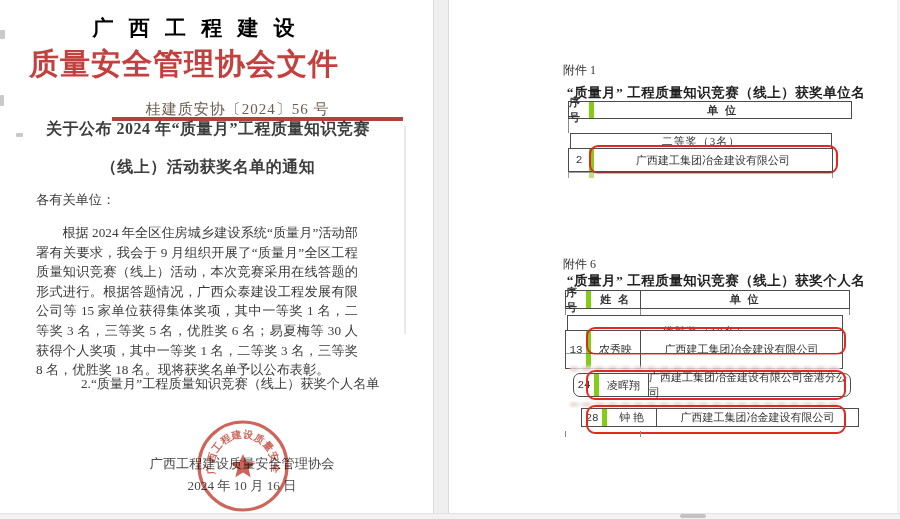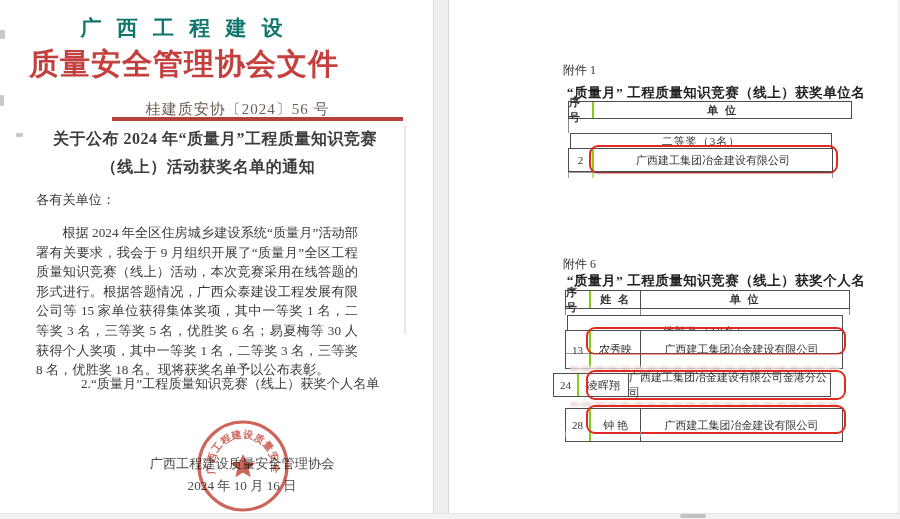--- a/index.html
+++ b/index.html
@@ -1,21 +1,21 @@
 <!DOCTYPE html>
 <html><head>
 <meta charset="utf-8">
 <style>
   html,body{margin:0;padding:0;background:#ffffff;}
   #screen{position:relative;width:900px;height:519px;background:#ffffff;overflow:hidden;
           font-family:"Liberation Serif","DejaVu Serif",serif;color:#3a3a3a;}
   .abs{position:absolute;}
   
   #page-left{left:0;top:0;width:433px;height:513px;background:#fff;}
-  .red-h1{color:#0f766e;font-weight:bold;font-size:21px;letter-spacing:5px;text-align:center;}
+  .red-h1{color:#000000;font-weight:bold;font-size:21px;letter-spacing:5px;text-align:center;padding-left:12px;}
   .red-h2{color:#c4403e;font-weight:bold;font-size:30px;letter-spacing:1px;text-align:center;}
   .docnum{font-size:15px;color:#6d5c50;text-align:center;letter-spacing:1px;}
   .red-rule{background:#b8403a;height:3.5px;}
   .doc-title{font-size:16px;font-weight:bold;color:#3d3d3d;text-align:center;letter-spacing:.5px;}
   .body-text{font-size:13.2px;line-height:19.6px;text-align:justify;text-indent:2em;color:#3b3b3b;margin-top:10px;}
   .plain{font-size:13.2px;color:#3b3b3b;}
   .page-edge{background:#e8e8e8;}
   .artifact{background:#c9c9c9;border-radius:1px;}
   #seal{mix-blend-mode:multiply;opacity:.78;}
   
@@ -26,21 +26,21 @@
   #drag-handle span{width:3.5px;height:3.5px;background:#7d7d7d;border-radius:1px;}
   #hscrollbar{left:0;top:513px;width:900px;height:6px;background:#f2f2f2;border-top:1px solid #e2e2e2;box-sizing:border-box;}
   #hscroll-thumb{left:680px;top:514px;width:26px;height:4px;background:#c2c2c2;border-radius:2px;}
   #right-edge{left:897px;top:0;width:3px;height:513px;background:#f3f3f3;}
   
   #page-right{left:449px;top:0;width:451px;height:513px;background:#fff;font-size:11px;color:#333;}
   .att-label{font-size:12px;color:#333;}
   .att-title{font-size:13.5px;font-weight:bold;text-align:center;color:#222;letter-spacing:.5px;}
   .tbl{border:1px solid #4c4c4c;box-sizing:border-box;display:flex;align-items:stretch;background:#fff;}
   .tbl .cell{display:flex;align-items:center;justify-content:center;box-sizing:border-box;}
-  .cell.c-seq{width:25px;border-right:2px solid #84cc16;}
+  .cell.c-seq{width:25px;border-right:5px solid #84cc16;font-family:Liberation Mono, monospace;}
   .cell.c-name{width:50px;border-right:1px solid #4c4c4c;}
   .cell.c-unit{flex:1;}
   .hdr .cell{font-weight:600;letter-spacing:2px;}
   .section-row{border:1px solid #4c4c4c;box-sizing:border-box;display:flex;align-items:center;justify-content:center;
                font-size:11px;letter-spacing:1px;background:#fff;}
   .red-box{border:2.5px solid #e02a21;border-radius:9px;box-sizing:border-box;pointer-events:none;}
   .partial{overflow:hidden;opacity:.55;}
   .smudge{background:repeating-linear-gradient(90deg,#e9d6d4 0 7px,#f3eceb 7px 13px);filter:blur(1px);border-radius:1px;opacity:.8;}
   .stub{background:#8a8a8a;width:1px;}
 </style>
@@ -52,21 +52,21 @@
   <div id="page-left" class="abs">
     <div class="abs artifact" style="left:0;top:30px;width:5px;height:9px;"></div>
     <div class="abs artifact" style="left:0;top:95px;width:4px;height:11px;"></div>
     <div class="abs artifact" style="left:16px;top:133px;width:7px;height:4px;"></div>
 
     <div class="abs red-h1" style="left:0;top:14px;width:368px;">广 西 工 程 建 设</div>
     <div class="abs red-h2" style="left:0;top:44px;width:368px;">质量安全管理协会文件</div>
     <div class="abs docnum" style="left:40px;top:100px;width:395px;">桂建质安协〔2024〕56 号</div>
     <div class="abs red-rule" style="left:112px;top:117px;width:291px;"></div>
 
-    <div class="abs doc-title" style="left:0;top:129px;width:416px;padding-left:7px;">关于公布 2024 年“质量月”工程质量知识竞赛</div>
+    <div class="abs doc-title" style="left:0;top:119px;width:416px;">关于公布 2024 年“质量月”工程质量知识竞赛</div>
     <div class="abs doc-title" style="left:0;top:157px;width:416px;">（线上）活动获奖名单的通知</div>
 
     <div class="abs plain" style="left:36px;top:191px;">各有关单位：</div>
     <div class="abs body-text" style="left:36px;top:213px;width:322px;">根据 2024 年全区住房城乡建设系统“质量月”活动部署有关要求，我会于 9 月组织开展了“质量月”全区工程质量知识竞赛（线上）活动，本次竞赛采用在线答题的形式进行。根据答题情况，广西众泰建设工程发展有限公司等 15 家单位获得集体奖项，其中一等奖 1 名，二等奖 3 名，三等奖 5 名，优胜奖 6 名；易夏梅等 30 人获得个人奖项，其中一等奖 1 名，二等奖 3 名，三等奖 8 名，优胜奖 18 名。现将获奖名单予以公布表彰。</div>
 
     <div class="abs plain" style="left:81px;top:375px;">2.“质量月”工程质量知识竞赛（线上）获奖个人名单</div>
 
     <div class="abs plain" style="left:132px;top:455px;width:220px;text-align:center;color:#4a4a4a;">广西工程建设质量安全管理协会</div>
     <div class="abs plain" style="left:132px;top:477px;width:220px;text-align:center;color:#4a4a4a;">2024 年 10 月 16 日</div>
 
@@ -144,30 +144,30 @@
     <div class="abs partial" style="left:116px;top:353px;width:278px;height:6px;">
       <div class="tbl" style="width:278px;height:23px;">
         <div class="cell c-seq">14</div>
         <div class="cell c-name">林秀春</div>
         <div class="cell c-unit">中建筑港集团有限公司</div>
       </div>
     </div>
 
     <div class="abs smudge" style="left:121px;top:366px;width:270px;height:6px;"></div>
 
-    <div class="abs tbl" style="left:104px;top:373px;width:278px;height:24px;">
+    <div class="abs tbl" style="left:124px;top:373px;width:278px;height:24px;border-radius:7px;">
       <div class="cell c-seq">24</div>
       <div class="cell c-name">凌晖翔</div>
       <div class="cell c-unit">广西建工集团冶金建设有限公司金港分公司</div>
     </div>
     <div class="abs red-box" style="left:137px;top:370px;width:260px;height:30px;"></div>
 
     <div class="abs smudge" style="left:121px;top:402px;width:270px;height:5px;"></div>
 
-    <div class="abs tbl" style="left:116px;top:408px;width:278px;height:34px;">
+    <div class="abs tbl" style="left:132px;top:408px;width:278px;height:19px;">
       <div class="cell c-seq">28</div>
       <div class="cell c-name">钟  艳</div>
       <div class="cell c-unit">广西建工集团冶金建设有限公司</div>
     </div>
     <div class="abs red-box" style="left:137px;top:405px;width:260px;height:29px;"></div>
 
     <div class="abs stub" style="left:116px;top:431px;height:6px;"></div>
     <div class="abs stub" style="left:191px;top:431px;height:6px;"></div>
   </div>
 

